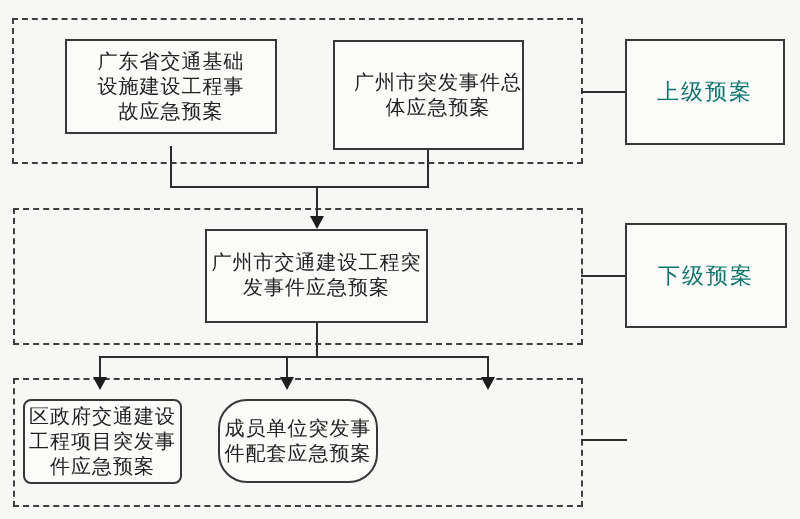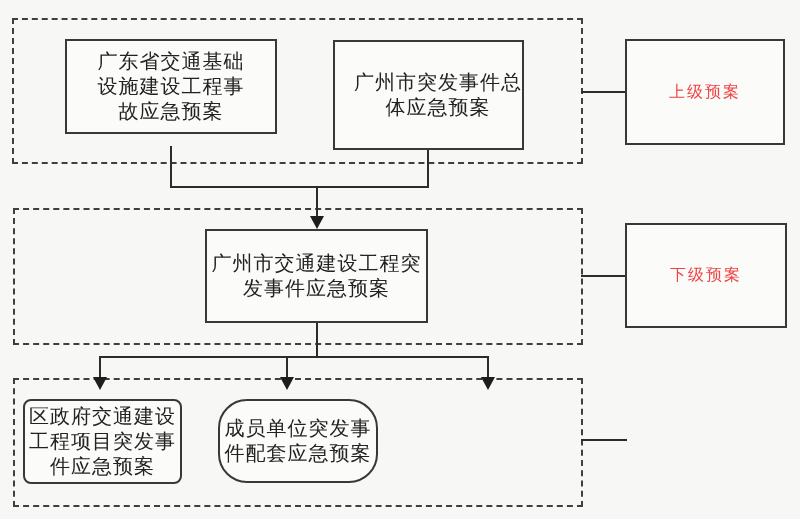--- a/index.html
+++ b/index.html
@@ -40,23 +40,23 @@
   .tier-label-box {
     position: absolute;
     border: 2px solid #383838;
     background: #fbfbf9;
     display: flex;
     align-items: center;
     justify-content: center;
     box-sizing: border-box;
   }
   .tier-label-text {
-    font-size: 16px;
+    font-size: 22px;
     letter-spacing: 2px;
-    color: #ef4444;
+    color: #0f766e;
     white-space: pre;
   }
   #connector-overlay {
     position: absolute;
     left: 0;
     top: 0;
     width: 800px;
     height: 519px;
     pointer-events: none;
   }
@@ -102,21 +102,21 @@
   <div class="node-box" style="left:65px; top:39px; width:212px; height:95px;">
     <div class="node-text">广东省交通基础
 设施建设工程事
 故应急预案</div>
   </div>
   <div class="node-box" style="left:333px; top:40px; width:191px; height:110px;justify-content:flex-end;">
     <div class="node-text">广州市突发事件总
 体应急预案</div>
   </div>
 
-  <div class="node-box" style="left:205px; top:229px; width:223px; height:94px;">
+  <div class="node-box" style="left:205px; top:229px; width:223px; height:94px;font-family:Liberation Mono, monospace;">
     <div class="node-text">广州市交通建设工程突
 发事件应急预案</div>
   </div>
 
   <div class="node-box" style="left:23px; top:399px; width:159px; height:85px;border-radius:8px;">
     <div class="node-text">区政府交通建设
 工程项目突发事
 件应急预案</div>
   </div>
   <div class="node-box" style="left:218px; top:399px; width:160px; height:84px;border-radius:29px;">

